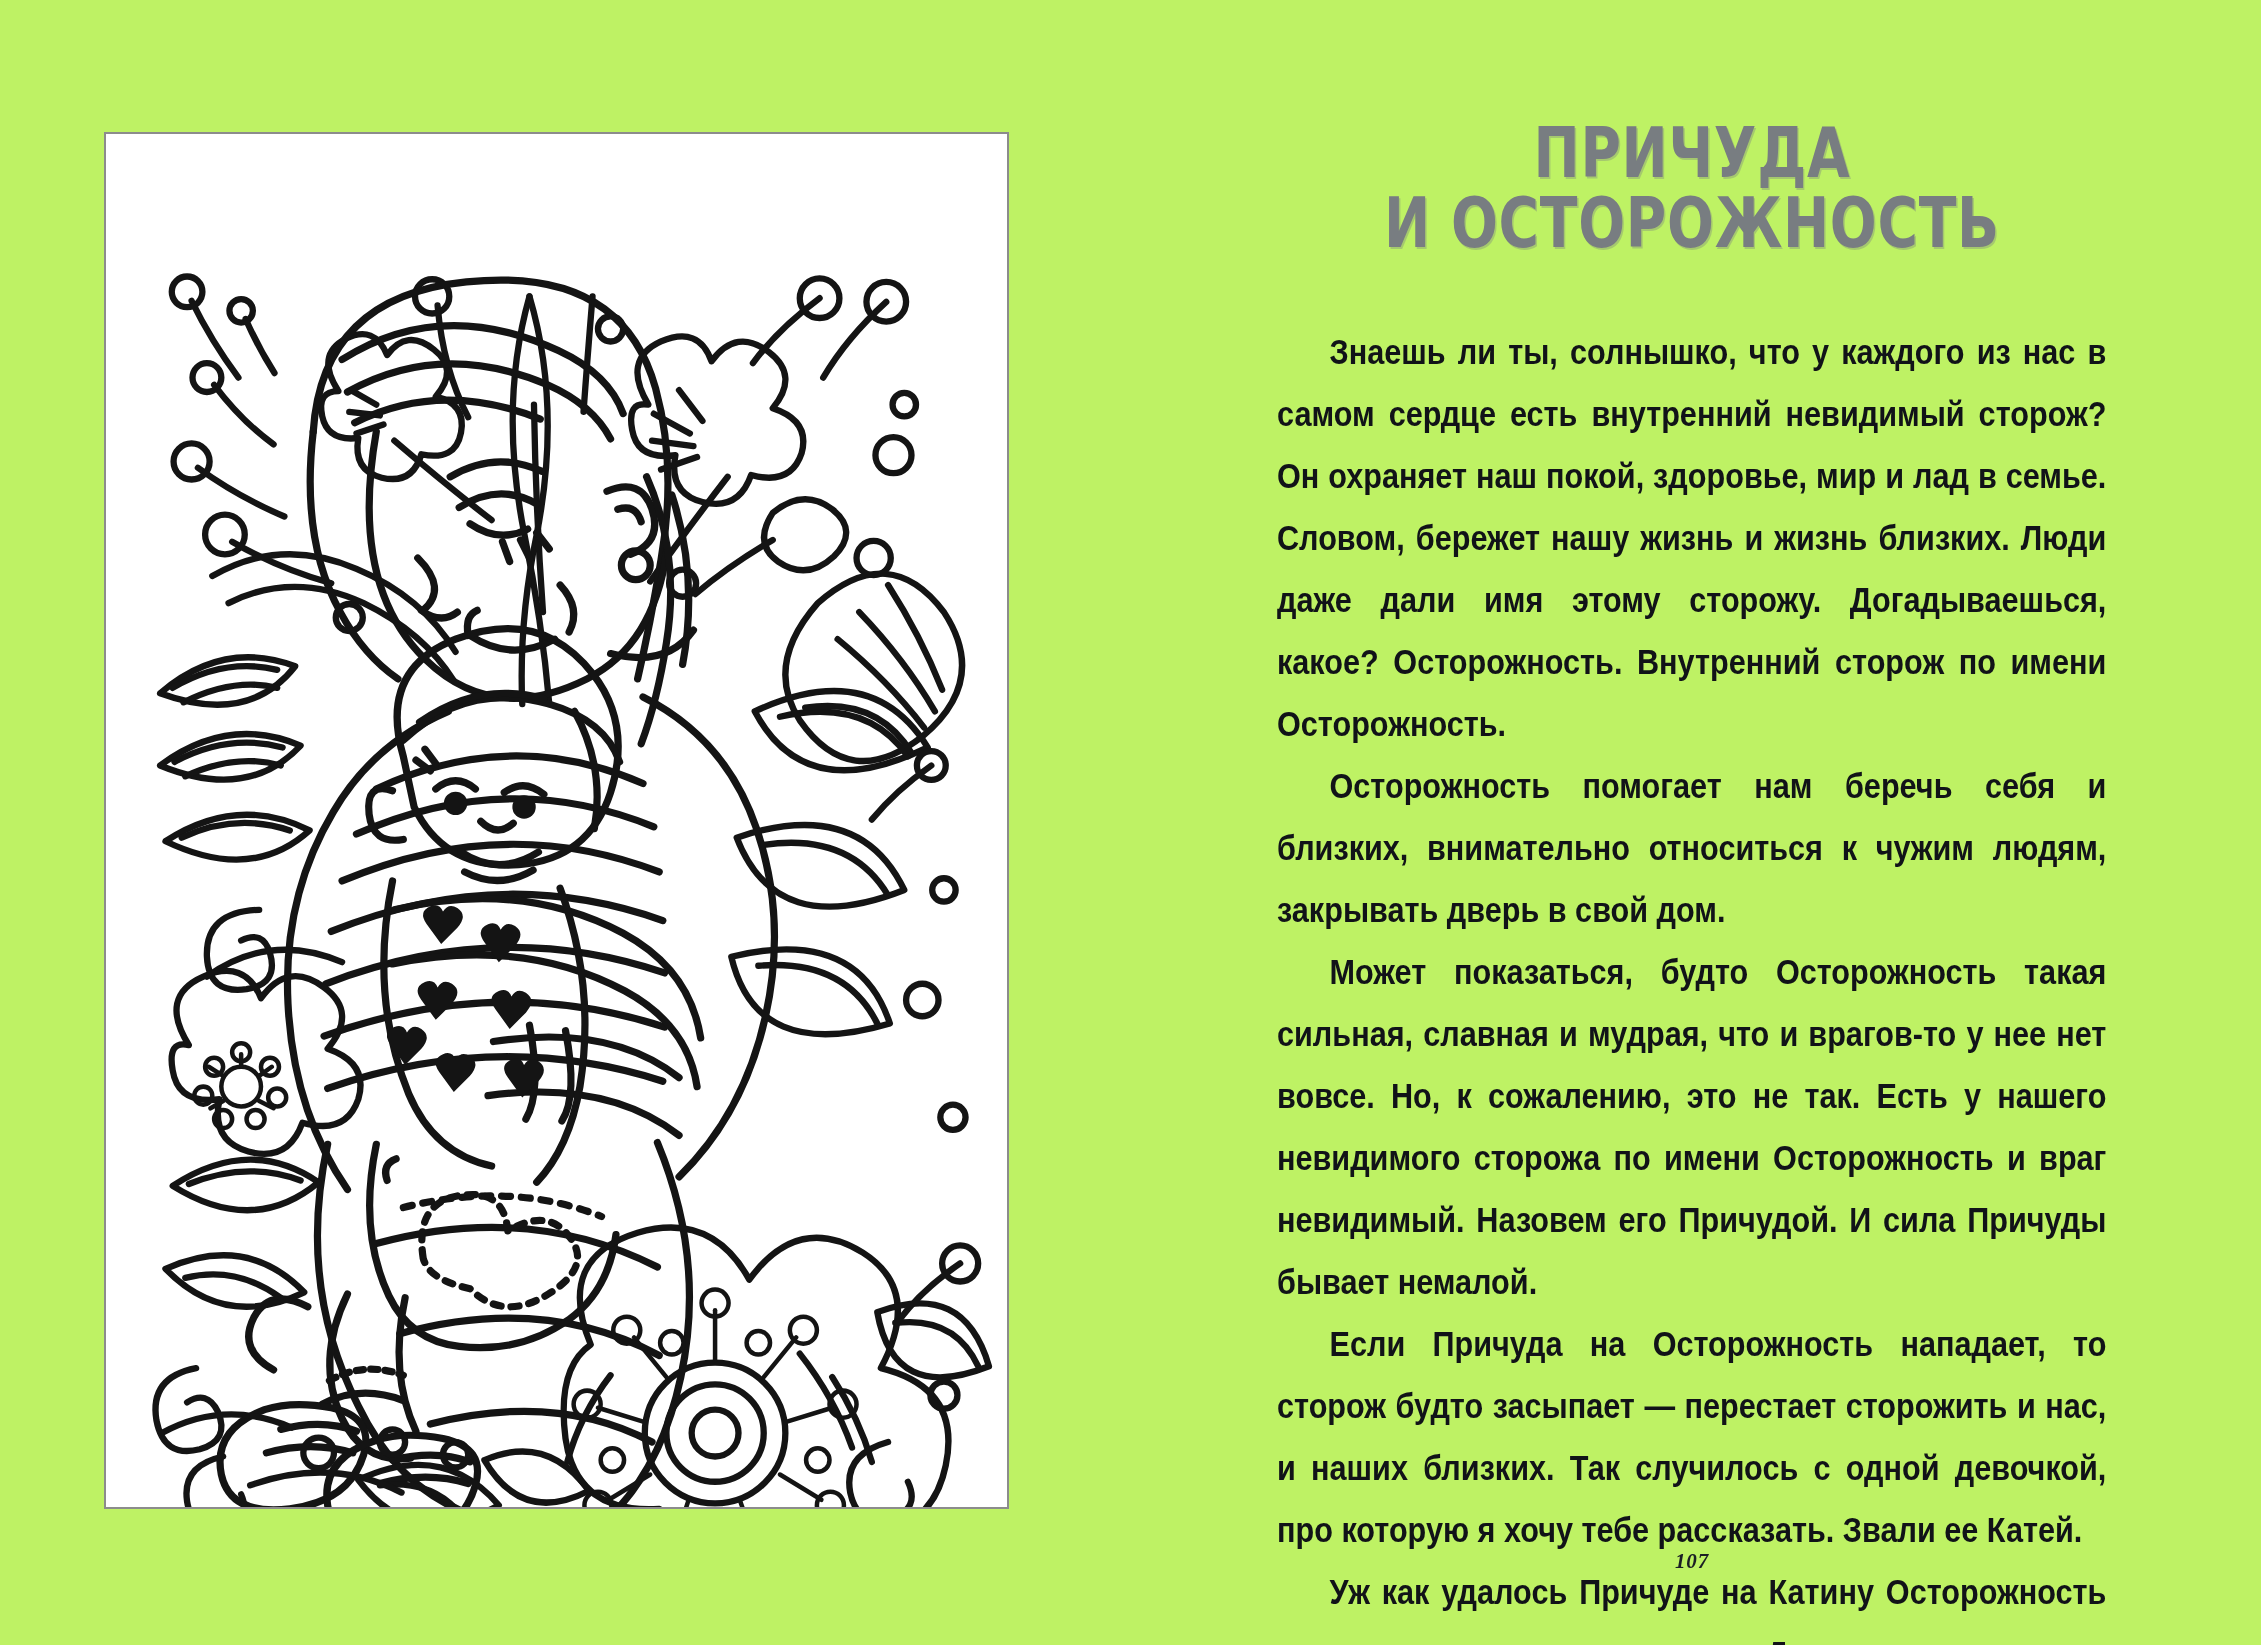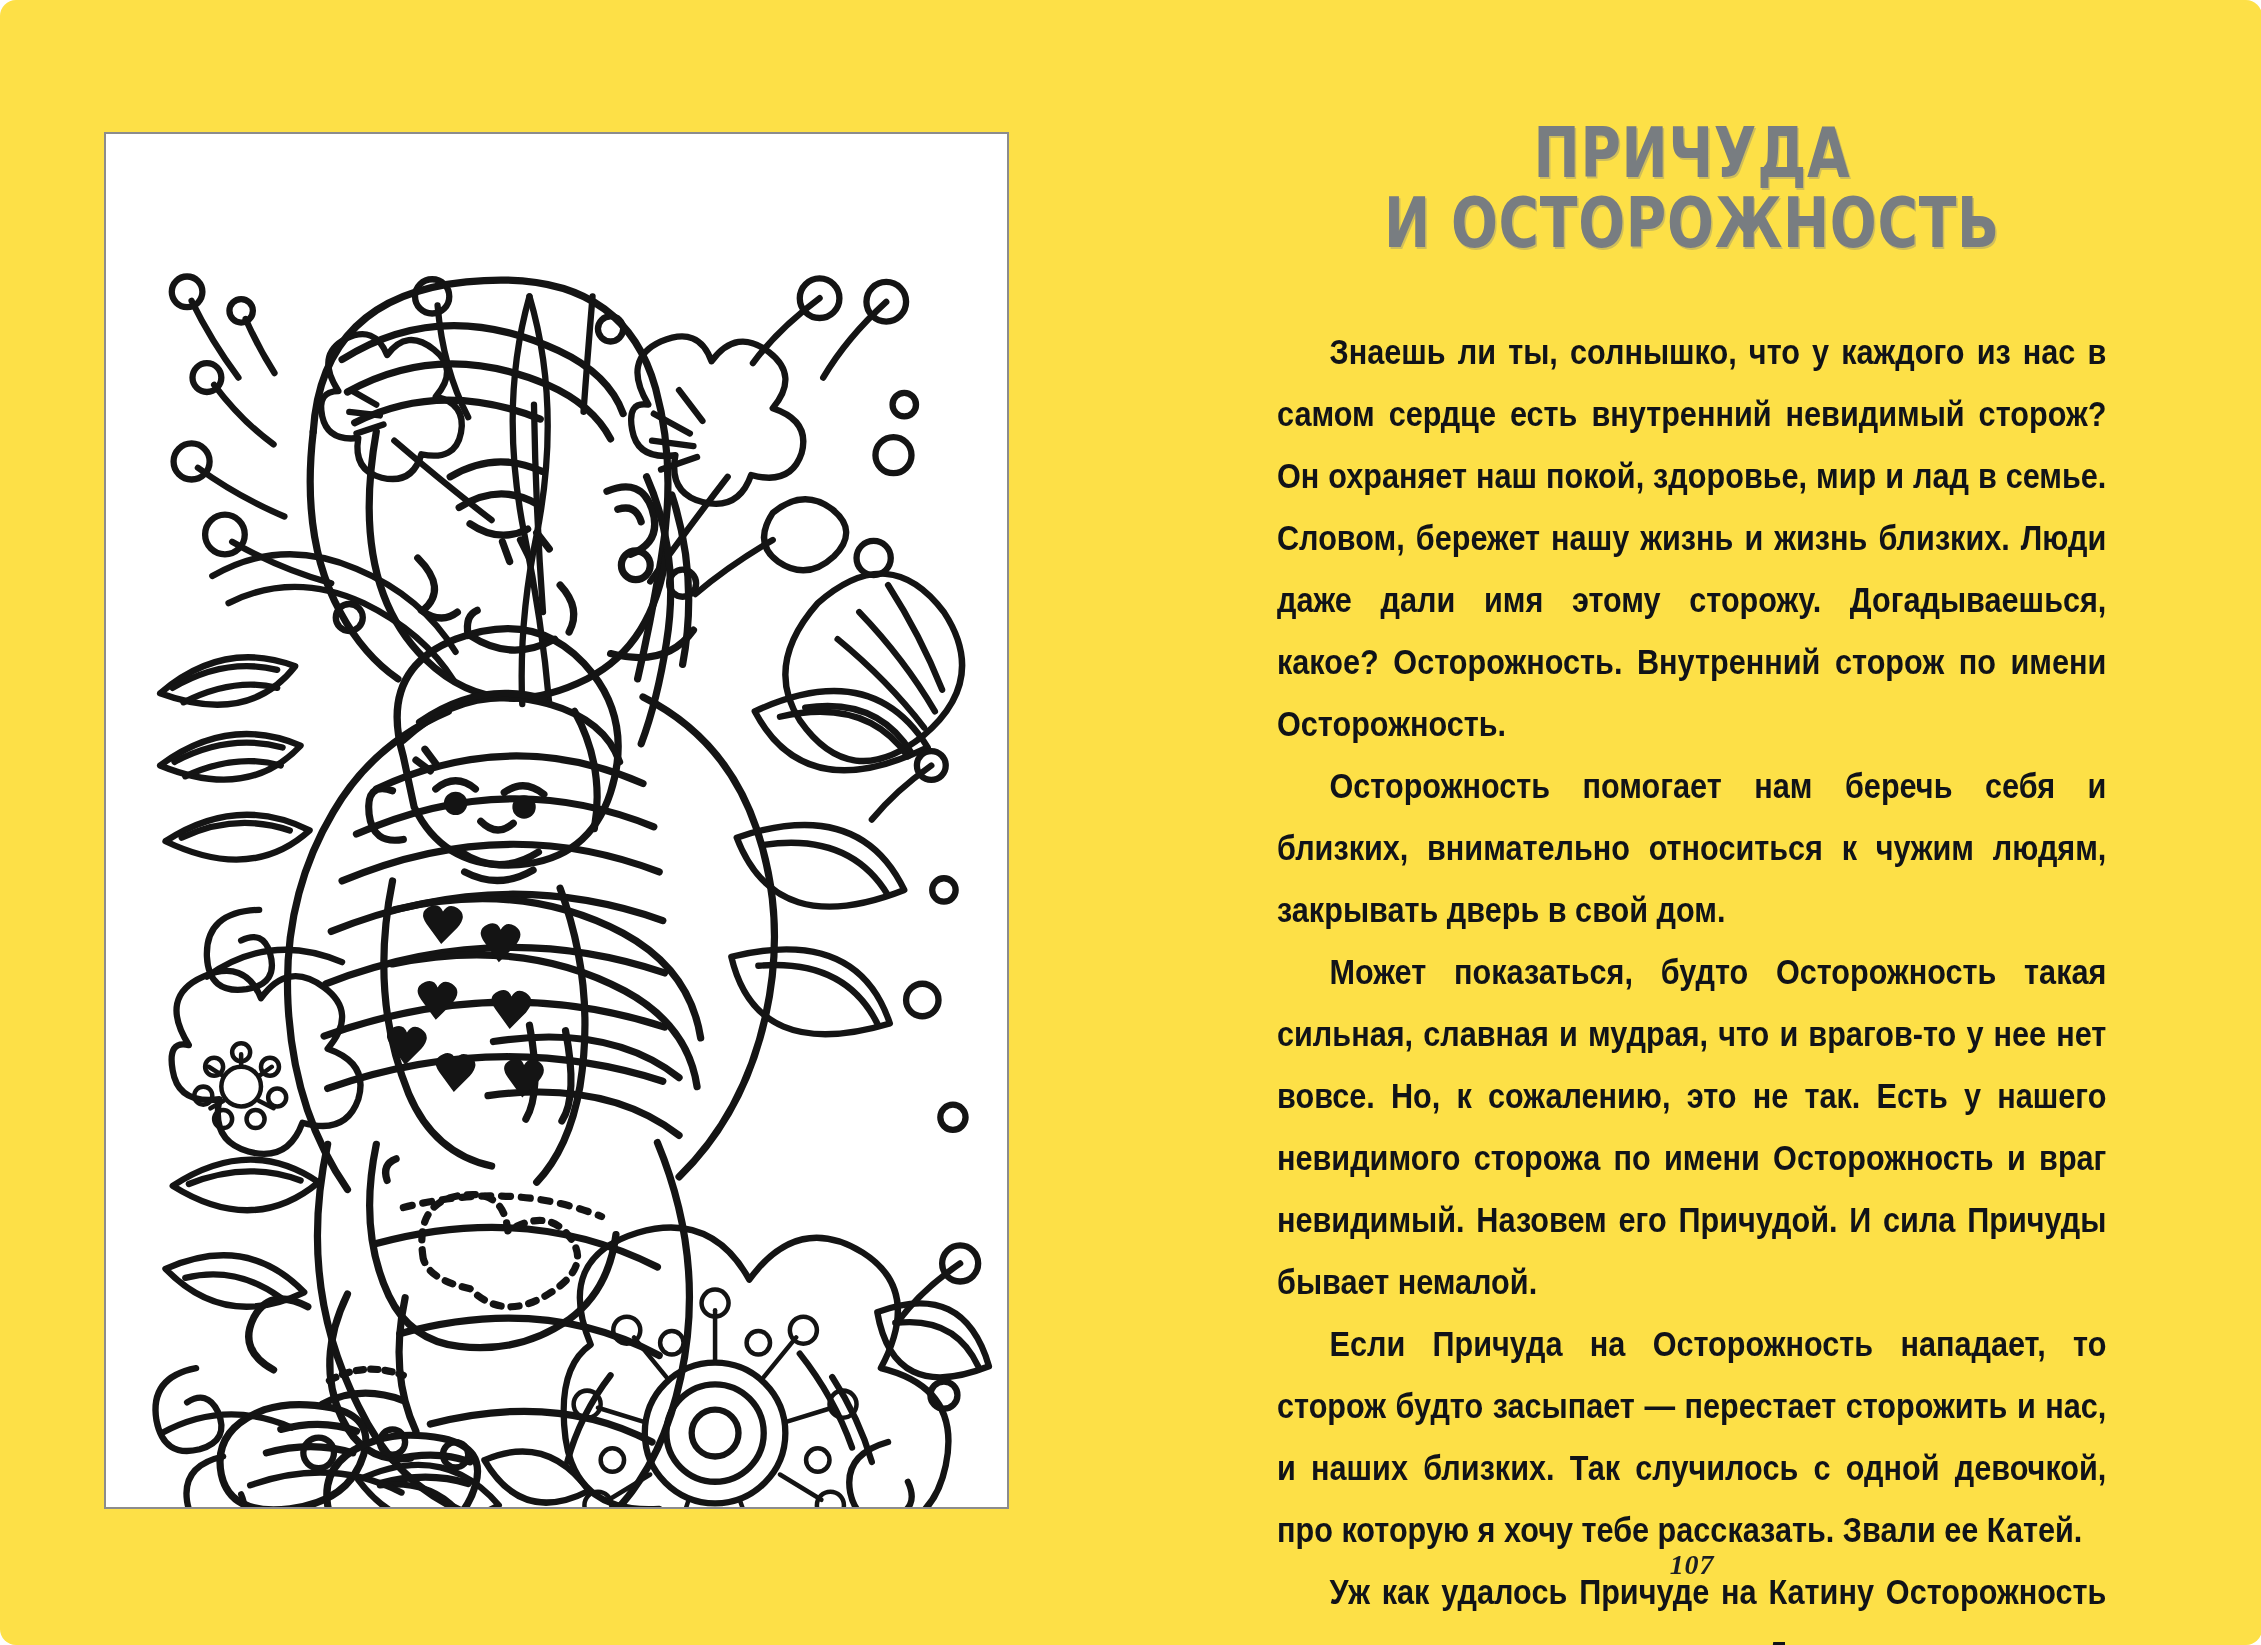--- a/index.html
+++ b/index.html
@@ -13,22 +13,21 @@
     position: relative;
     overflow: hidden;
     font-family: "Liberation Sans", sans-serif;
     background: #fefefe;
   }
 
   
   #spread {
     position: absolute;
     inset: 0;
-    background: #fde047;
-    border-radius: 16px;
+    background: #bef264;
   }
 
   
   #illustration-panel {
     position: absolute;
     left: 104px;
     top: 132px;
     width: 905px;
     height: 1377px;
     border: 2.7px solid #8c8c8c;
@@ -95,21 +94,21 @@
 
   #page-number {
     position: absolute;
     left: 0;
     top: 1440px;
     width: 830px;
     text-align: center;
     font-family: "Liberation Serif", serif;
     font-style: italic;
     font-weight: bold;
-    font-size: 28px;
+    font-size: 21px;
     color: #1b1f24;
     letter-spacing: 0.9px;
   }
 </style>
 </head>
 <body>
 
 <div id="spread">
 
   <div id="illustration-panel">

